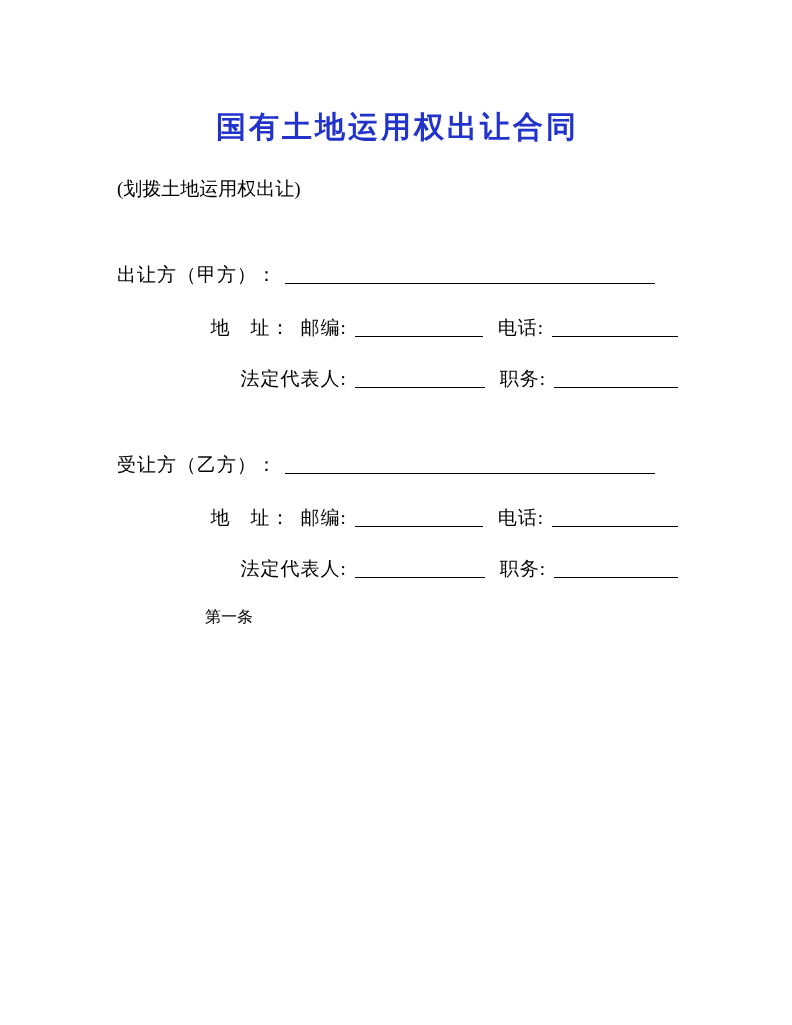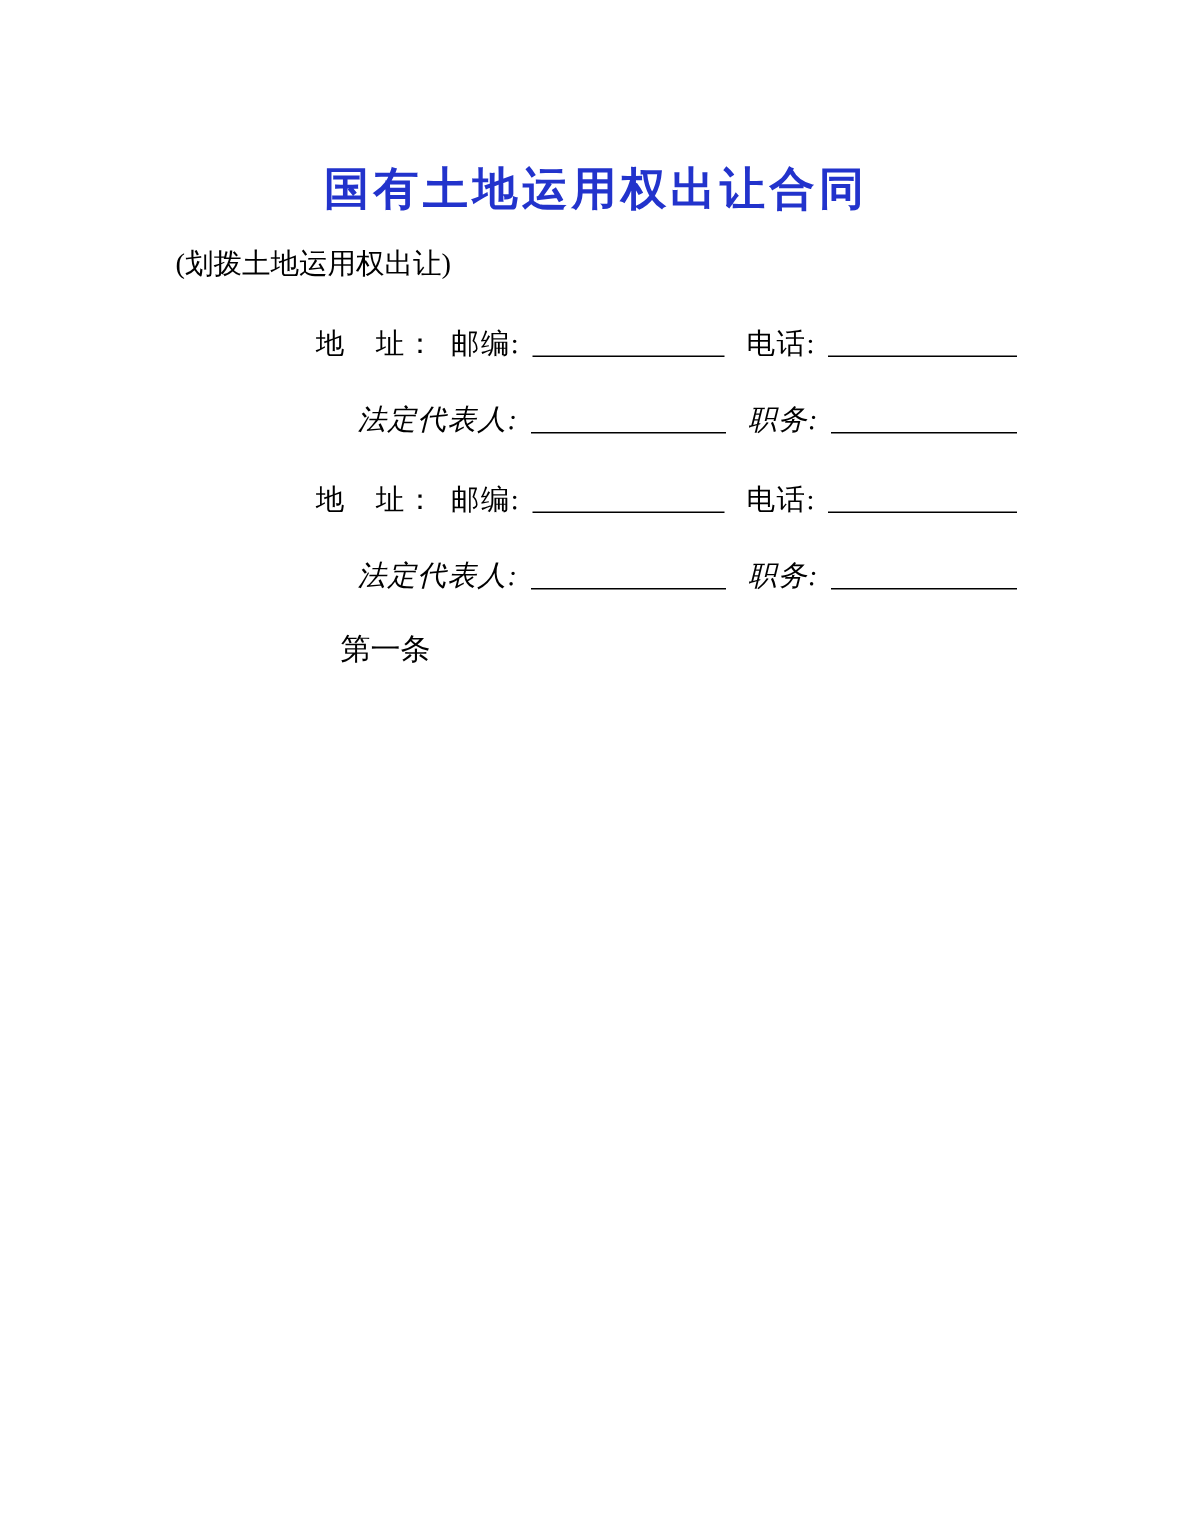--- a/index.html
+++ b/index.html
@@ -25,81 +25,87 @@
     margin: 0;
     text-align: center;
     font-family: "Liberation Sans", sans-serif;
     font-weight: bold;
     font-size: 30px;
     letter-spacing: 3px;
     line-height: 42px;
     color: #2233cc;
   }
   .subtitle {
-    margin-top: 16px;
+    margin-top: 28px;
     font-size: 19px;
     line-height: 26px;
   }
   .row {
     font-size: 19px;
     line-height: 26px;
     letter-spacing: 1px;
     white-space: nowrap;
   }
   .row.indent { margin-left: 88px; text-align: right; }
   .mt-block  { margin-top: 60px; }  
   .mt-line1  { margin-top: 27px; }  
-  .mt-line2  { margin-top: 25px; font-style: italic; }  
+  .mt-line2  { margin-top: 25px; }  
   .mt-head   { margin-top: 22px; }  
   .uline {
     display: inline-block;
     height: 16px;
     border-bottom: 1px solid #000000;
     margin-bottom: -3px;
     margin-left: 8px;
   }
   .u-long { width: 370px; }
   .u-zip  { width: 128px; }
   .u-tel  { width: 126px; }
   .u-rep  { width: 130px; }
   .u-duty { width: 124px; }
   .lbl-after { margin-left: 15px; }
   .lbl-zip   { margin-left: 10px; }
   .article-heading {
-    margin-left: 110px;
-    font-size: 20px;
+    margin-left: 88px;
+    font-size: 16px;
     line-height: 26px;
   }
   .article-body {
     margin-top: 10px;
     font-size: 20px;
     line-height: 40px;
     text-align: justify;
     text-justify: inter-character;
     letter-spacing: 0.2px;
   }
 </style>
 </head>
 <body>
 
 <div class="page">
 
   <h1 class="doc-title" style="color: rgb(34, 51, 204);">国有土地运用权出让合同</h1>
 
   <div class="subtitle">(划拨土地运用权出让)</div>
 
+  <div class="row mt-block">
+    <span>出让方（甲方）：</span><span class="uline u-long"></span>
+  </div>
 
   <div class="row indent mt-line1">
     <span>地　址：</span><span class="lbl-zip">邮编:</span><span class="uline u-zip"></span><span class="lbl-after">电话:</span><span class="uline u-tel"></span>
   </div>
 
   <div class="row indent mt-line2">
     <span>法定代表人:</span><span class="uline u-rep"></span><span class="lbl-after">职务:</span><span class="uline u-duty"></span>
   </div>
 
+  <div class="row mt-block">
+    <span>受让方（乙方）：</span><span class="uline u-long"></span>
+  </div>
 
   <div class="row indent mt-line1">
     <span>地　址：</span><span class="lbl-zip">邮编:</span><span class="uline u-zip"></span><span class="lbl-after">电话:</span><span class="uline u-tel"></span>
   </div>
 
   <div class="row indent mt-line2">
     <span>法定代表人:</span><span class="uline u-rep"></span><span class="lbl-after">职务:</span><span class="uline u-duty"></span>
   </div>
 
   <div class="article-heading mt-head">第一条</div>

